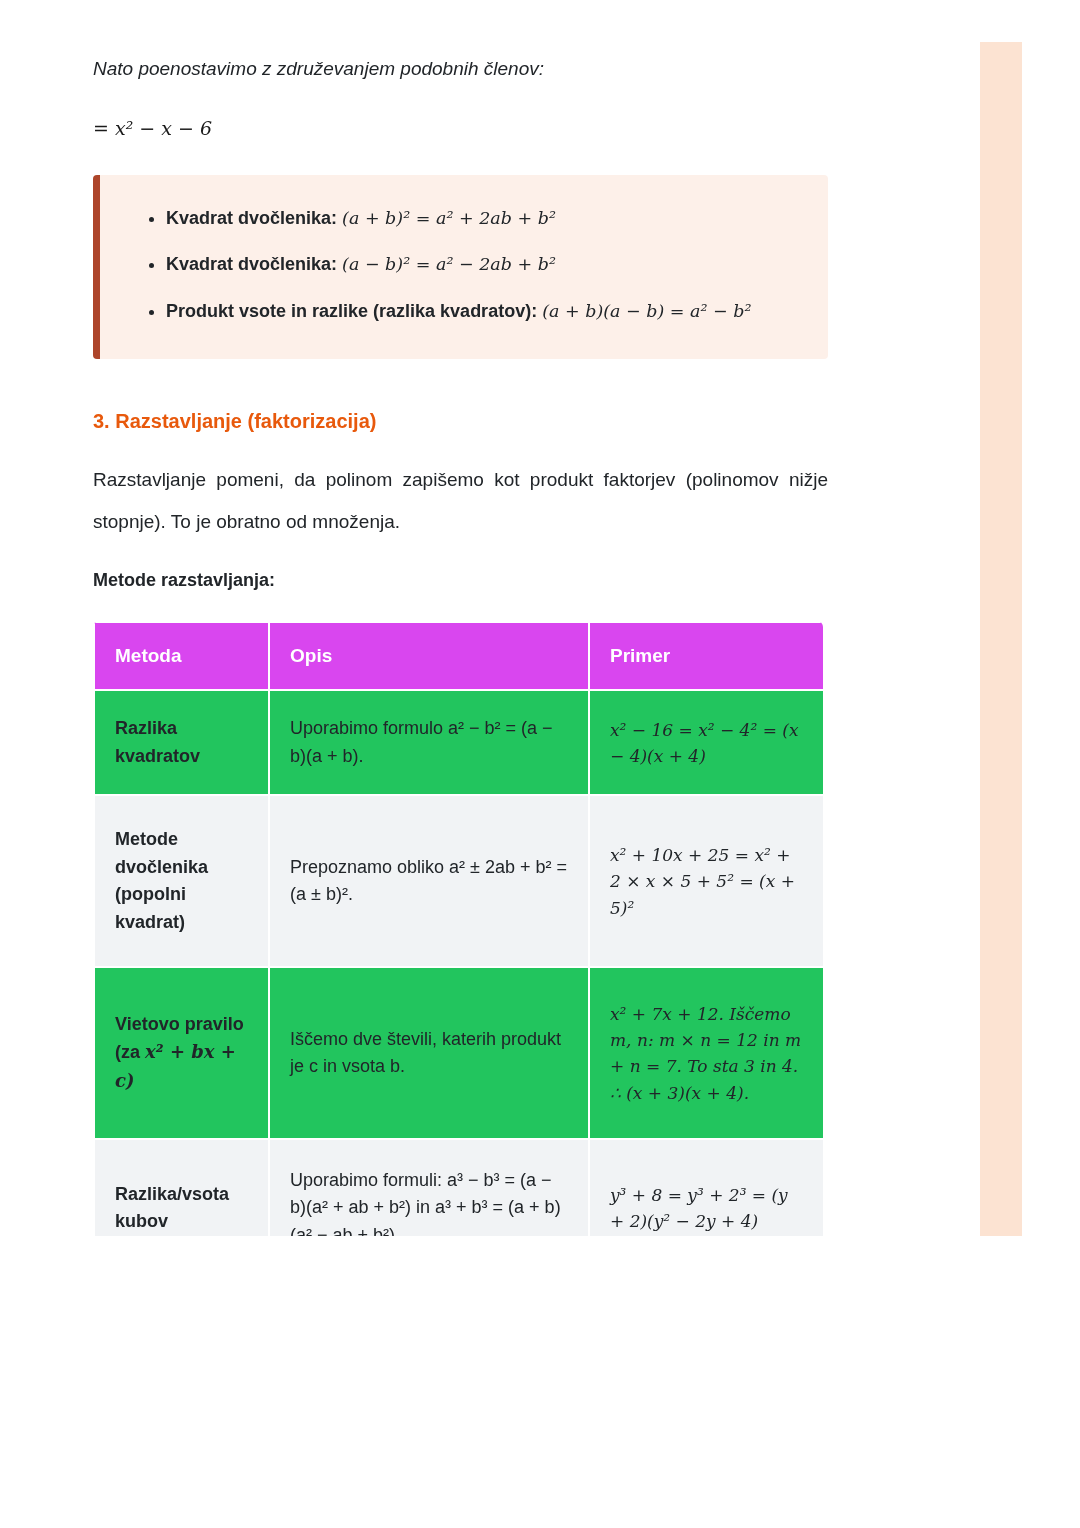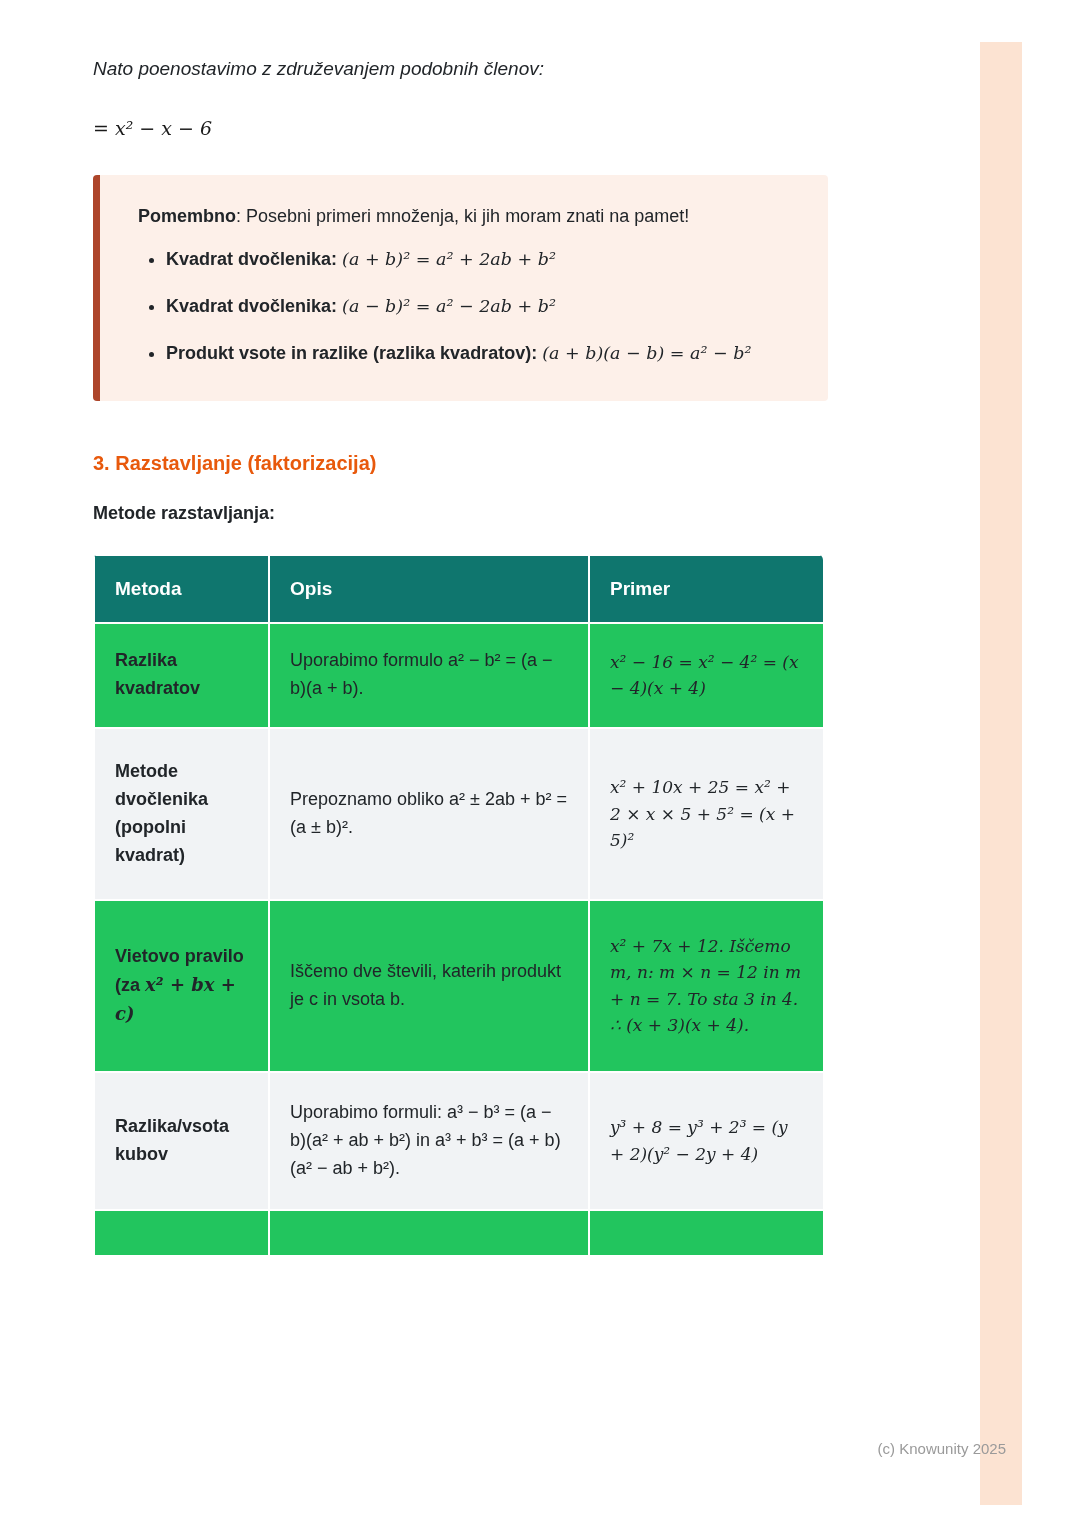--- a/index.html
+++ b/index.html
@@ -2,21 +2,21 @@
 <html><head>
 <meta charset="utf-8">
 <style>
   * { box-sizing: border-box; }
   html, body { margin: 0; padding: 0; background: #ffffff; }
   body { font-family: "Liberation Sans", sans-serif; color: #212529; }
 
   .page {
     position: relative;
     width: 1080px;
-    height: 1528px;
+    height: 1236px;
     background: #ffffff;
     overflow: hidden;
   }
 
   .stripe {
     position: absolute;
     top: 42px;
     right: 58px;
     width: 42px;
     height: 1463px;
@@ -98,21 +98,21 @@
     table-layout: fixed;
     border-collapse: collapse;
     font-size: 18px;
   }
   table.methods th, table.methods td {
     border: 2px solid #ffffff;
     vertical-align: middle;
     text-align: left;
   }
   table.methods th {
-    background: #0f766e;
+    background: #d946ef;
     color: #ffffff;
     font-weight: 700;
     font-size: 19px;
     height: 68px;
     padding: 10px 16px 10px 20px;
   }
   table.methods td {
     background: #f1f3f5;
     padding: 18px 18px 18px 20px;
     line-height: 1.55;
@@ -148,30 +148,30 @@
 
   <div class="stripe"></div>
 
   <div class="content">
 
     <p class="intro">Nato poenostavimo z združevanjem podobnih členov:</p>
 
     <p class="formula math">= x² − x − 6</p>
 
     <div class="callout">
-      <p class="callout-title"><strong>Pomembno</strong><span>: Posebni primeri množenja, ki jih moram znati na pamet!</span></p>
       <ul class="callout-list">
         <li><strong>Kvadrat dvočlenika:</strong><span class="math">(a + b)² = a² + 2ab + b²</span></li>
         <li><strong>Kvadrat dvočlenika:</strong><span class="math">(a − b)² = a² − 2ab + b²</span></li>
         <li><strong>Produkt vsote in razlike (razlika kvadratov):</strong><span class="math">(a + b)(a − b) = a² − b²</span></li>
       </ul>
     </div>
 
     <h2 class="heading">3. Razstavljanje (faktorizacija)</h2>
 
+    <p class="para">Razstavljanje pomeni, da polinom zapišemo kot produkt faktorjev (polinomov nižje stopnje). To je obratno od množenja.</p>
 
     <p class="table-label">Metode razstavljanja:</p>
 
     <div class="table-wrap">
       <table class="methods">
         <colgroup>
           <col style="width:175px">
           <col style="width:320px">
           <col style="width:235px">
         </colgroup>

